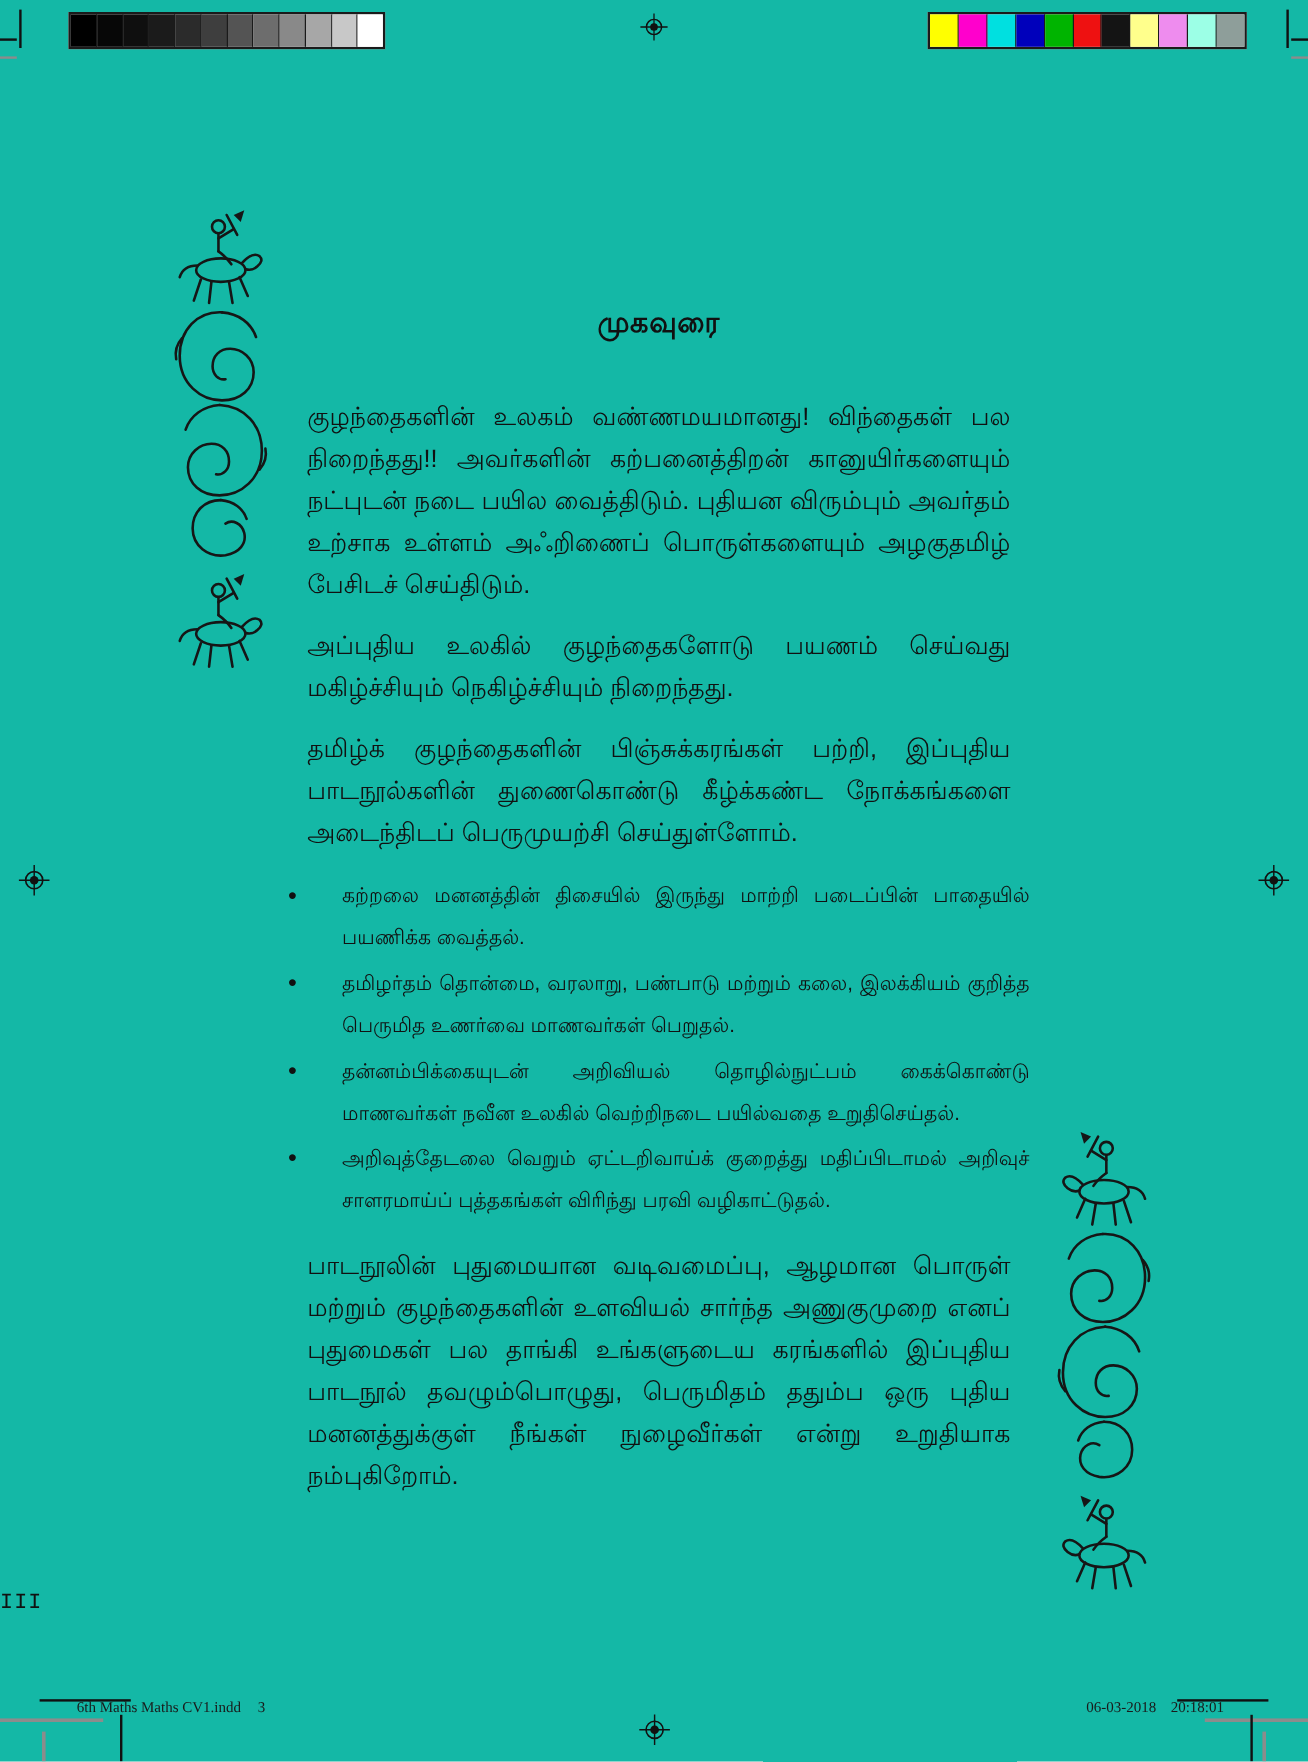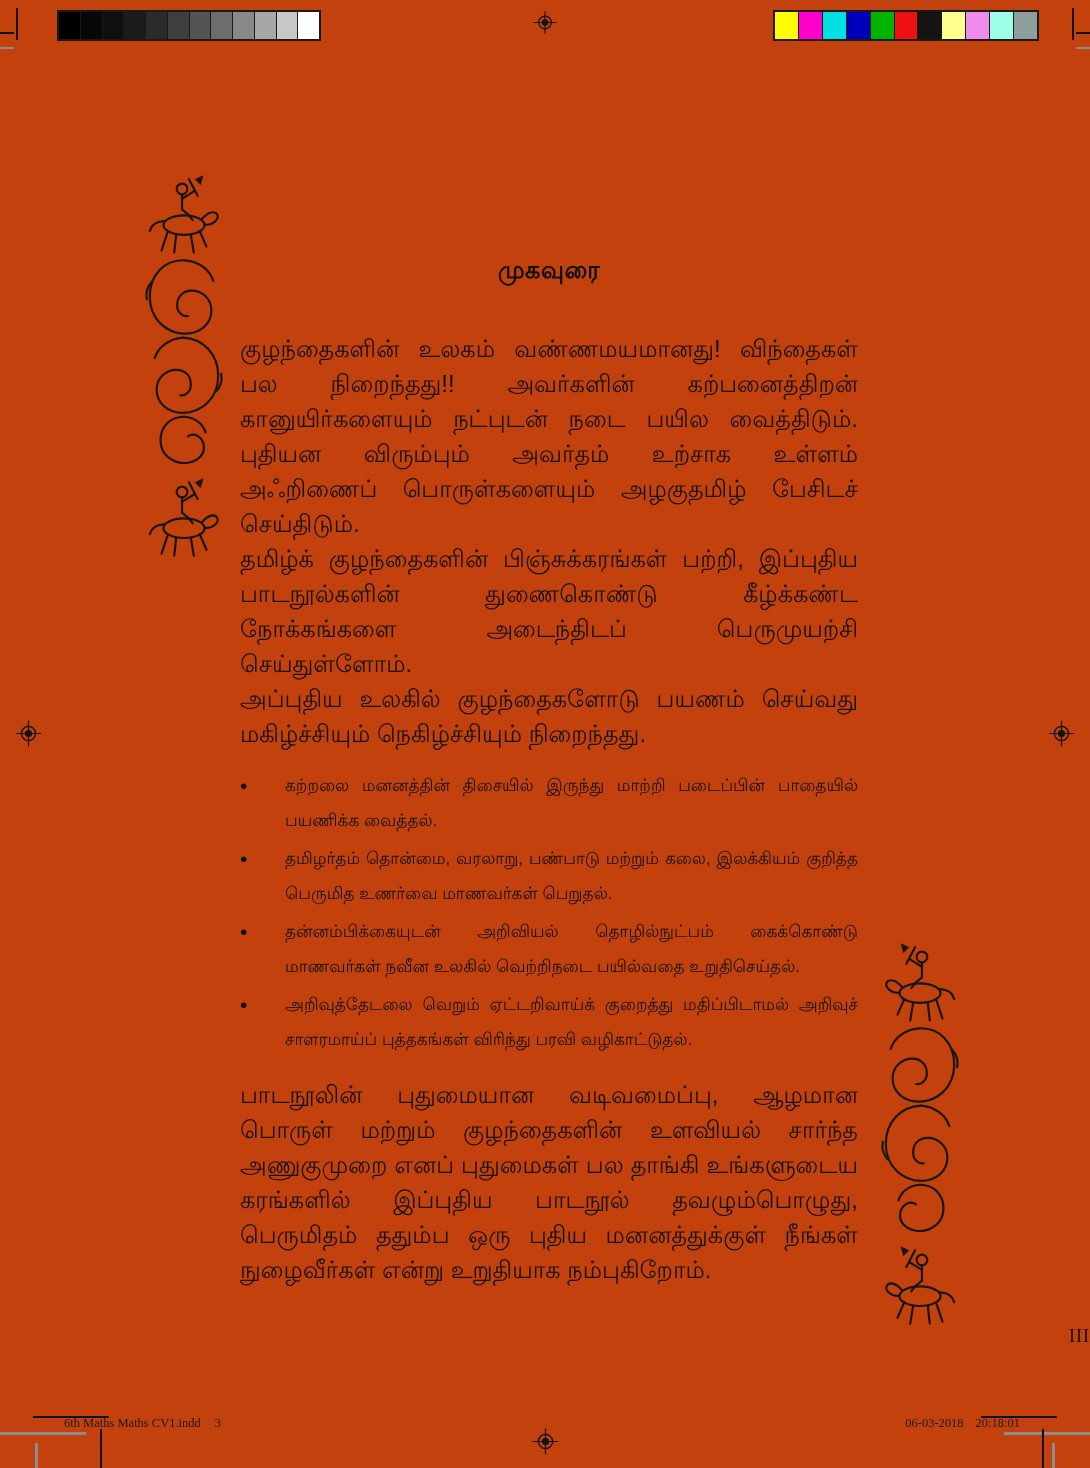--- a/index.html
+++ b/index.html
@@ -1,17 +1,17 @@
 <!DOCTYPE html>
 <html><head>
 <meta charset="utf-8">
 <style>
   html,body{margin:0;padding:0;background:#e8e8e8;}
   .page{
-    position:relative;width:1090px;height:1468px;background:#c2410c;
+    position:relative;width:1090px;height:1468px;background:#14b8a6;
     font-family:"Liberation Sans","DejaVu Sans",sans-serif;color:#111;
     overflow:hidden;margin:0 auto;
   }
   
   .calib-bar{
     position:absolute;display:flex;height:31px;box-sizing:border-box;
     border:2px solid #1a1a1a;background:#fff;
   }
   .calib-bar .bar-cell{flex:1;height:100%;border-right:1px solid #1a1a1a;box-sizing:border-box;}
   .calib-bar .bar-cell:last-child{border-right:none;}
@@ -24,32 +24,32 @@
   
   .ornament{position:absolute;width:88px;height:392px;}
   .ornament.flip{transform:scaleX(-1);}
   
   .content{position:absolute;left:240px;top:256px;width:618px;}
   .doc-title{
     text-align:center;font-size:24px;font-weight:bold;margin:0 0 44px 0;
     letter-spacing:0.5px;
   }
   .para{
-    font-size:24px;line-height:35px;text-align:justify;margin:0;
+    font-size:21px;line-height:35px;text-align:justify;margin:16px;
     text-justify:inter-word;
   }
   .bullets{list-style:none;margin:17px 0 0 0;padding:0;}
   .bullets li{display:flex;margin:0 0 3px 0;}
   .bullet-marker{width:45px;flex:none;font-size:21px;line-height:35px;}
   .bullet-text{flex:1;font-size:17px;line-height:35px;text-align:justify;}
   .closing{margin-top:20px;}
   
   .page-number{
-    position:absolute;left:0;top:1326px;width:1090px;text-align:right;
-    font-family:Liberation Serif, serif;font-size:18px;letter-spacing:1px;
+    position:absolute;left:0;top:1326px;width:1090px;text-align:left;
+    font-family:Liberation Mono, monospace;font-size:18px;letter-spacing:1px;
   }
   .imprint{
     position:absolute;top:1416px;display:flex;
     font-family:"Liberation Serif","DejaVu Serif",serif;font-size:12.5px;color:#1a1a1a;
   }
   .imprint-left{left:64px;gap:14px;}
   .imprint-right{right:70px;gap:12px;}
   .defs-svg{position:absolute;width:0;height:0;overflow:hidden;}
 </style>
 </head>
@@ -153,22 +153,22 @@
       <use href="#ornament-motif"></use>
     </svg>
   <svg class="ornament flip" style="left:876px;top:934px" viewBox="0 0 90 400">
       <use href="#ornament-motif"></use>
     </svg>
 
   <div class="content">
     <h1 class="doc-title">முகவுரை</h1>
 
     <p class="para">குழந்தைகளின் உலகம் வண்ணமயமானது! விந்தைகள் பல நிறைந்தது!! அவர்களின் கற்பனைத்திறன் கானுயிர்களையும் நட்புடன் நடை பயில வைத்திடும். புதியன விரும்பும் அவர்தம் உற்சாக உள்ளம் அஃறிணைப் பொருள்களையும் அழகுதமிழ் பேசிடச் செய்திடும்.</p>
+    <p class="para">அப்புதிய உலகில் குழந்தைகளோடு பயணம் செய்வது மகிழ்ச்சியும் நெகிழ்ச்சியும் நிறைந்தது.</p>
     <p class="para">தமிழ்க் குழந்தைகளின் பிஞ்சுக்கரங்கள் பற்றி, இப்புதிய பாடநூல்களின் துணைகொண்டு கீழ்க்கண்ட நோக்கங்களை அடைந்திடப் பெருமுயற்சி செய்துள்ளோம்.</p>
-    <p class="para">அப்புதிய உலகில் குழந்தைகளோடு பயணம் செய்வது மகிழ்ச்சியும் நெகிழ்ச்சியும் நிறைந்தது.</p>
 
     <ul class="bullets">
       <li>
         <span class="bullet-marker">•</span>
         <span class="bullet-text">கற்றலை மனனத்தின் திசையில் இருந்து மாற்றி படைப்பின் பாதையில் பயணிக்க வைத்தல்.</span>
       </li>
       <li>
         <span class="bullet-marker">•</span>
         <span class="bullet-text">தமிழர்தம் தொன்மை, வரலாறு, பண்பாடு மற்றும் கலை, இலக்கியம் குறித்த பெருமித உணர்வை மாணவர்கள் பெறுதல்.</span>
       </li>

